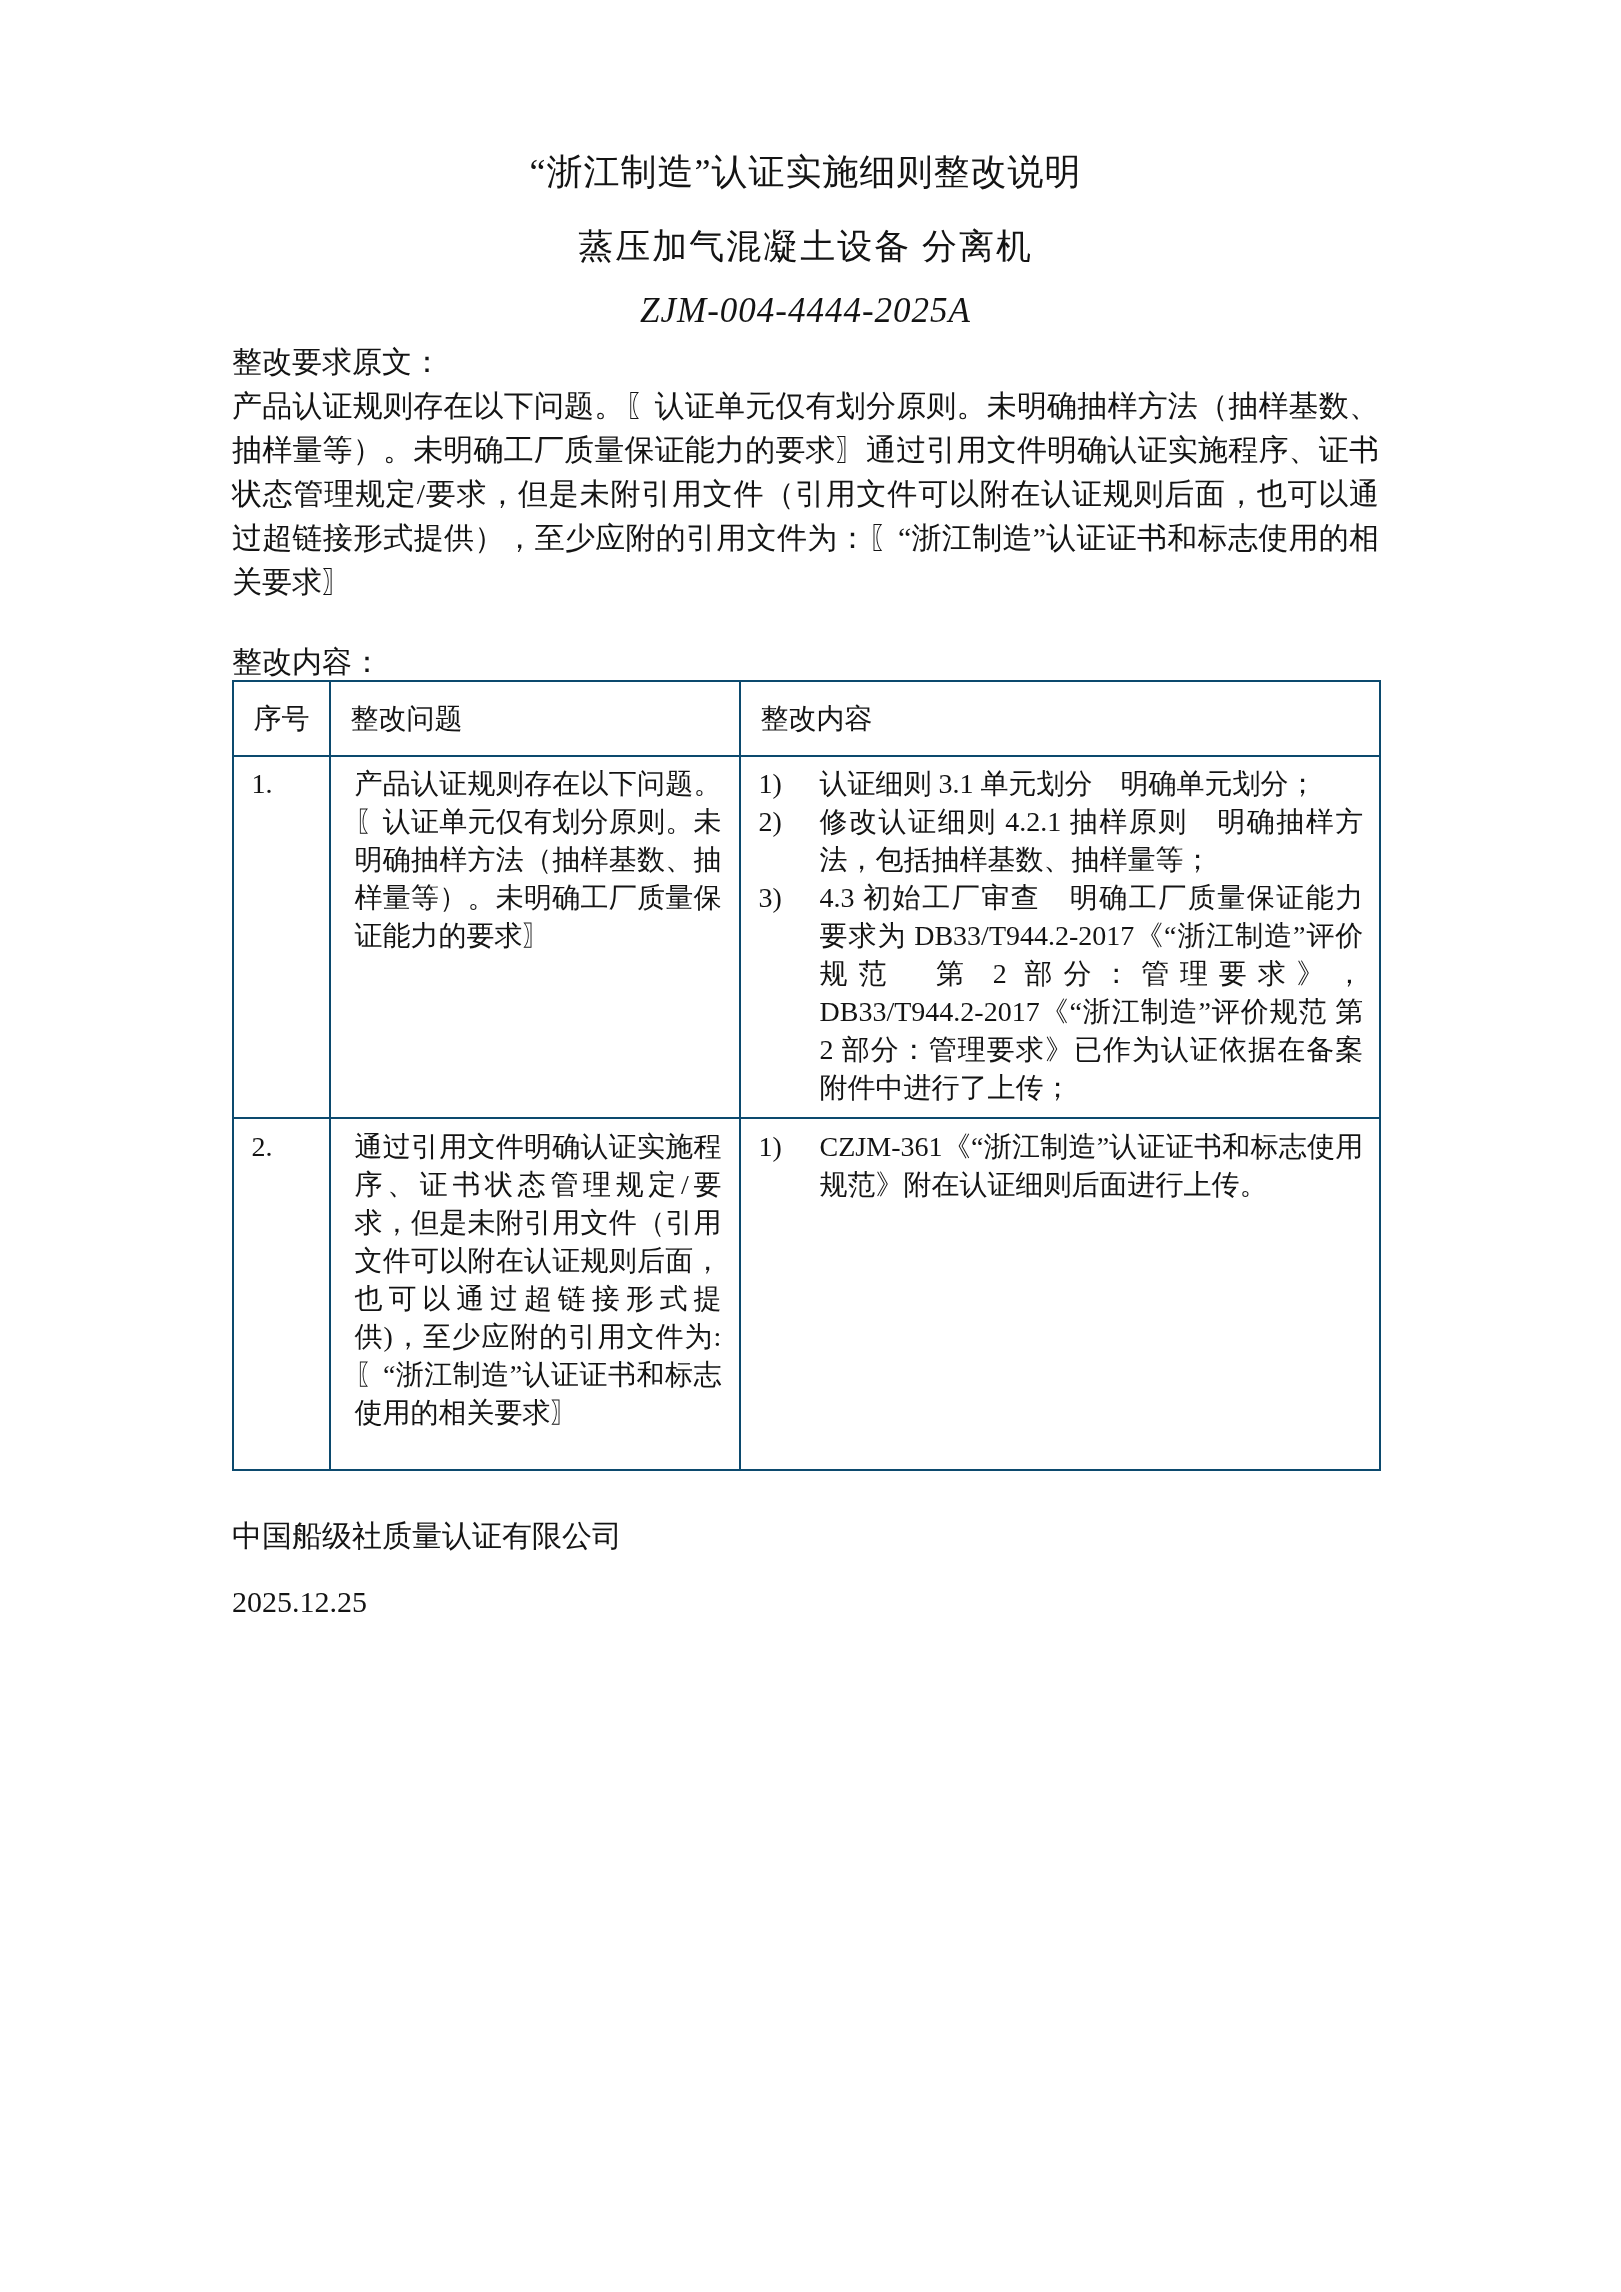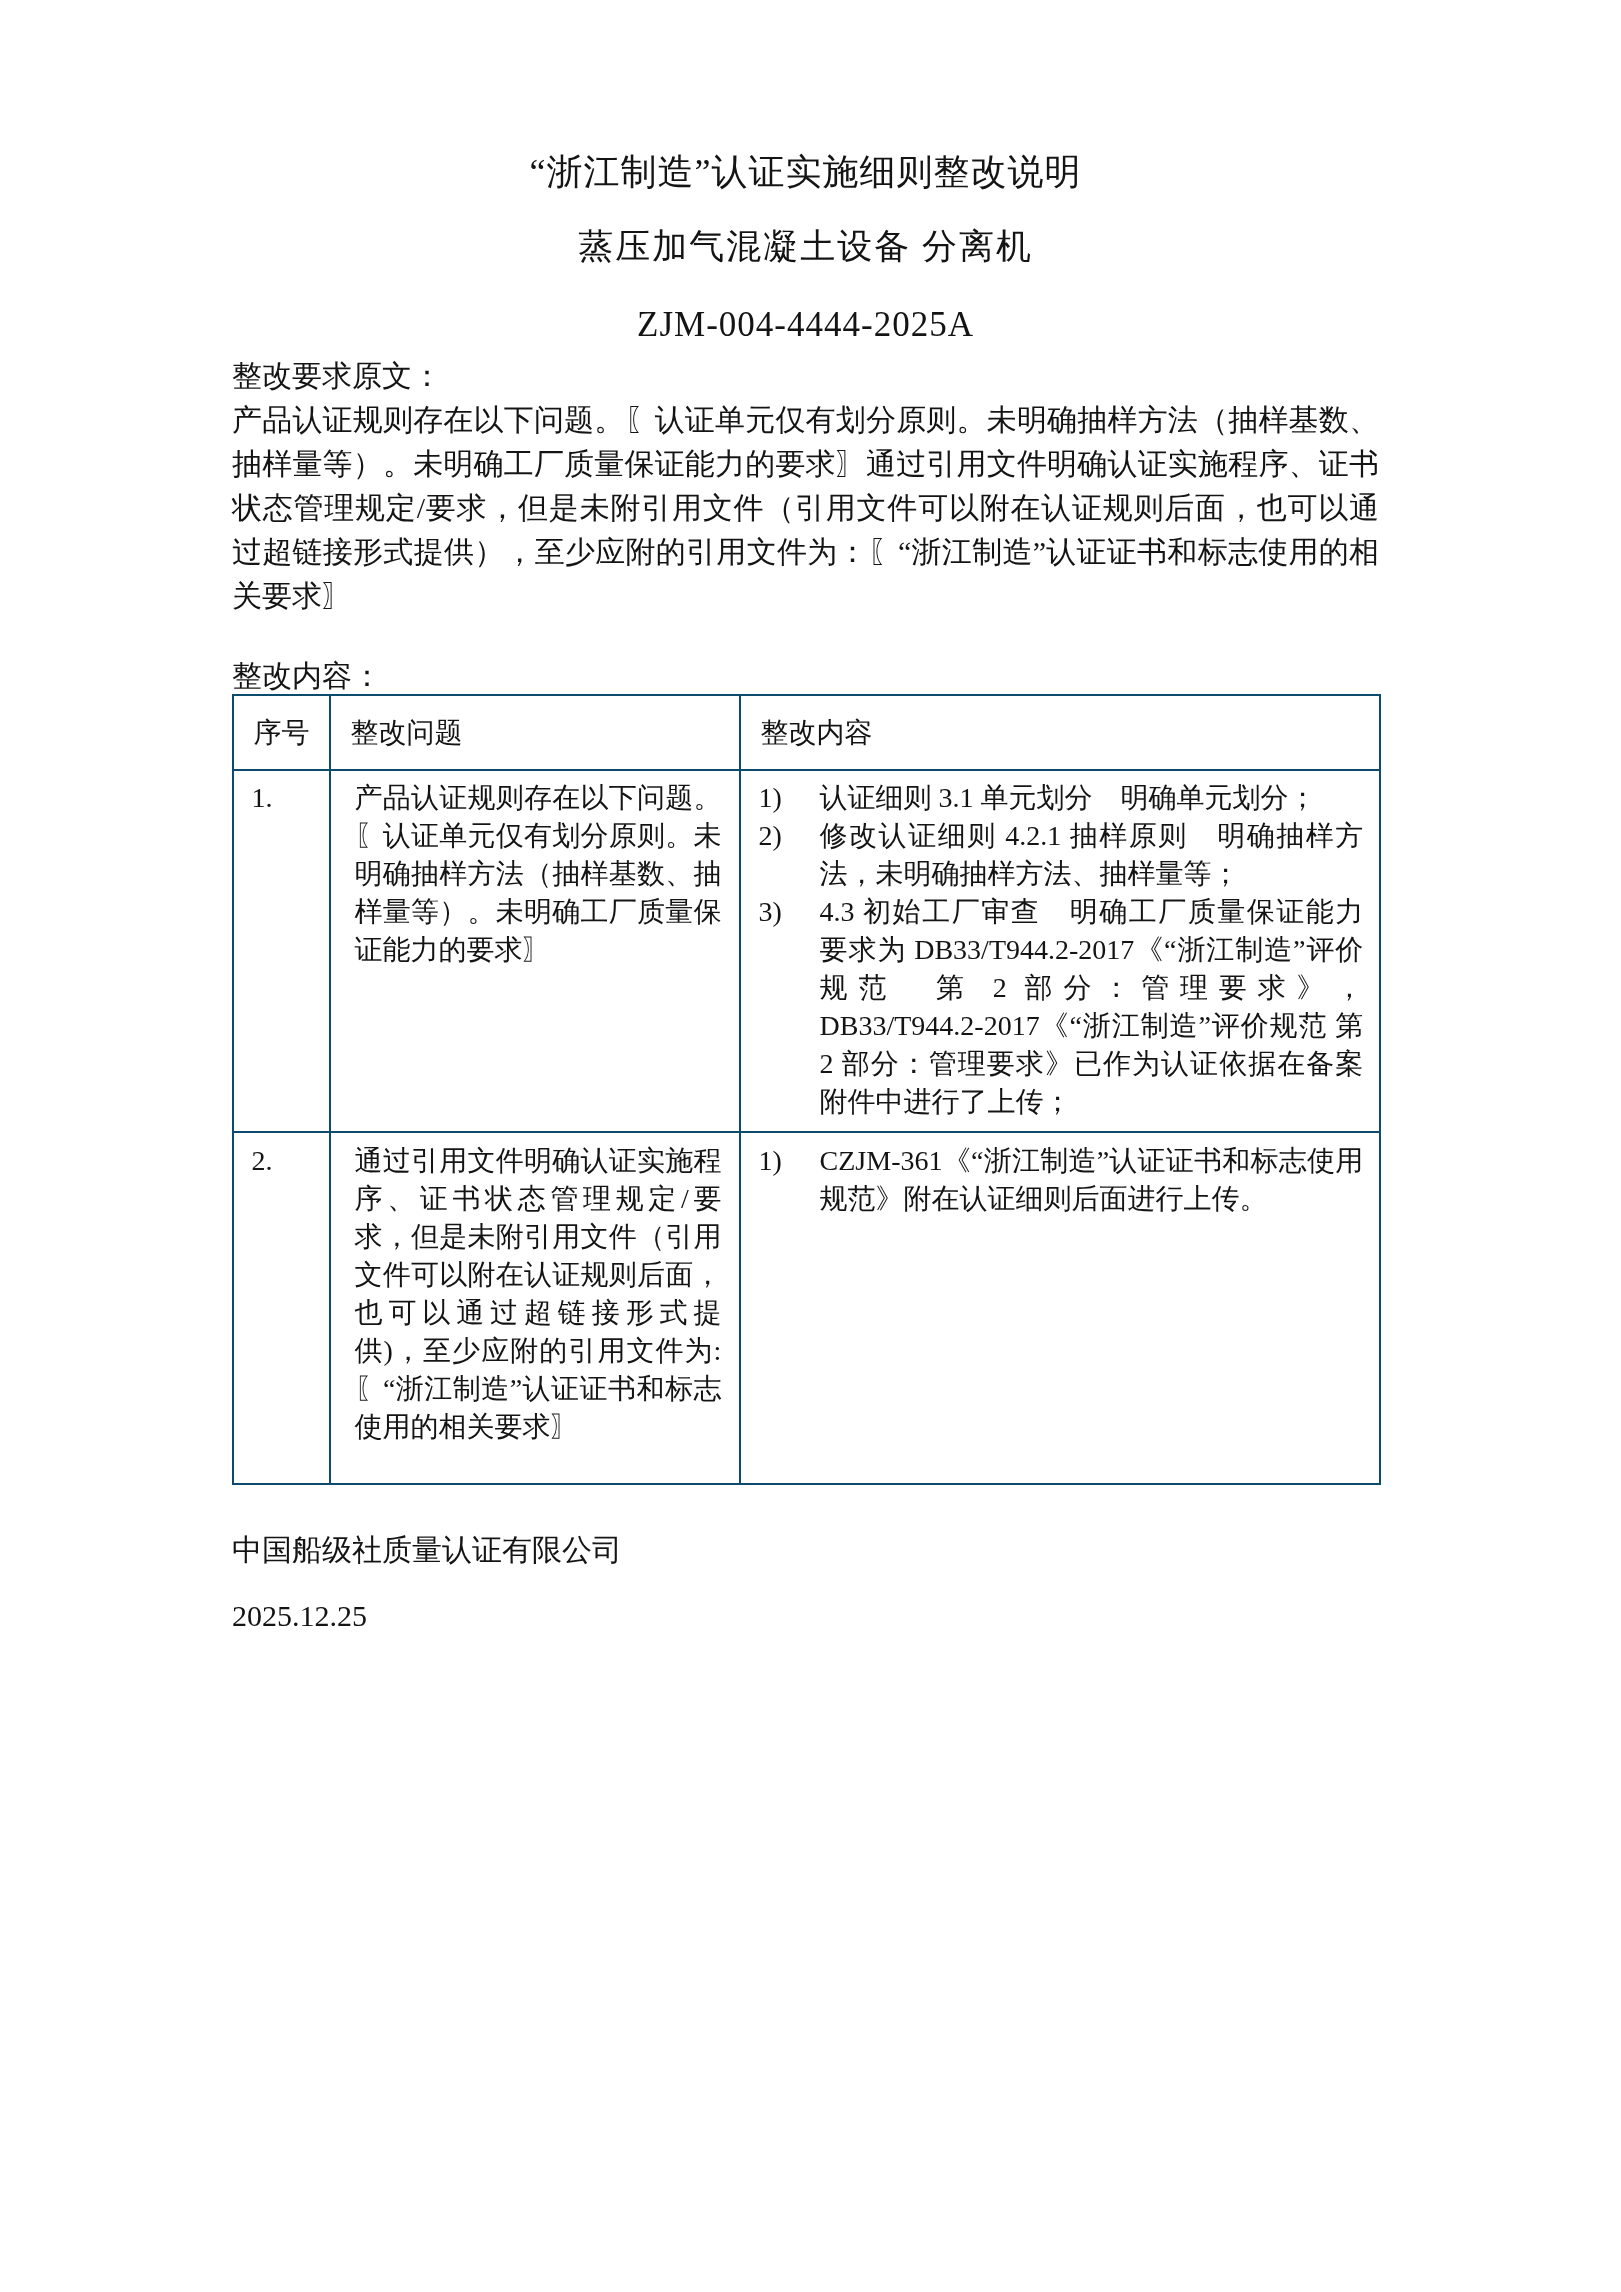--- a/index.html
+++ b/index.html
@@ -31,25 +31,26 @@
   }
   .doc-subtitle {
     margin: 26.5px 0 0 0;
     font-size: 35px;
     font-weight: normal;
     text-align: center;
     line-height: 47px;
     letter-spacing: 2px;
   }
   .doc-number {
-    margin-top: 32px;
+    margin-top: 18px;
     text-align: center;
     font-size: 35px;
     line-height: 45px;
     letter-spacing: 1px;
+    font-style: italic;
   }
   .sec-heading {
     margin-top: 7.8px;
     font-size: 30px;
     line-height: 44px;
   }
   .sec-heading.second {
     margin-top: 39px;
     line-height: 37px;
     margin-bottom: 0;
@@ -141,21 +142,21 @@
       <tr>
         <td>1.</td>
         <td class="cell-problem">产品认证规则存在以下问题。〖认证单元仅有划分原则。未明确抽样方法（抽样基数、抽样量等）。未明确工厂质量保证能力的要求〗</td>
         <td>
           <div class="item">
             <span class="marker">1)</span>
             <span class="itext">认证细则 3.1 单元划分　明确单元划分；</span>
           </div>
           <div class="item">
             <span class="marker">2)</span>
-            <span class="itext">修改认证细则 4.2.1 抽样原则　明确抽样方法，未明确抽样方法、抽样量等；</span>
+            <span class="itext">修改认证细则 4.2.1 抽样原则　明确抽样方法，包括抽样基数、抽样量等；</span>
           </div>
           <div class="item">
             <span class="marker">3)</span>
             <span class="itext">4.3 初始工厂审查　明确工厂质量保证能力要求为 DB33/T944.2-2017《“浙江制造”评价规范　第 2 部分：管理要求》，DB33/T944.2-2017《“浙江制造”评价规范 第 2 部分：管理要求》已作为认证依据在备案附件中进行了上传；</span>
           </div>
         </td>
       </tr>
       <tr class="row-last">
         <td>2.</td>
         <td class="cell-problem">通过引用文件明确认证实施程序、证书状态管理规定/要求，但是未附引用文件（引用文件可以附在认证规则后面，也可以通过超链接形式提供)，至少应附的引用文件为:〖“浙江制造”认证证书和标志使用的相关要求〗</td>

